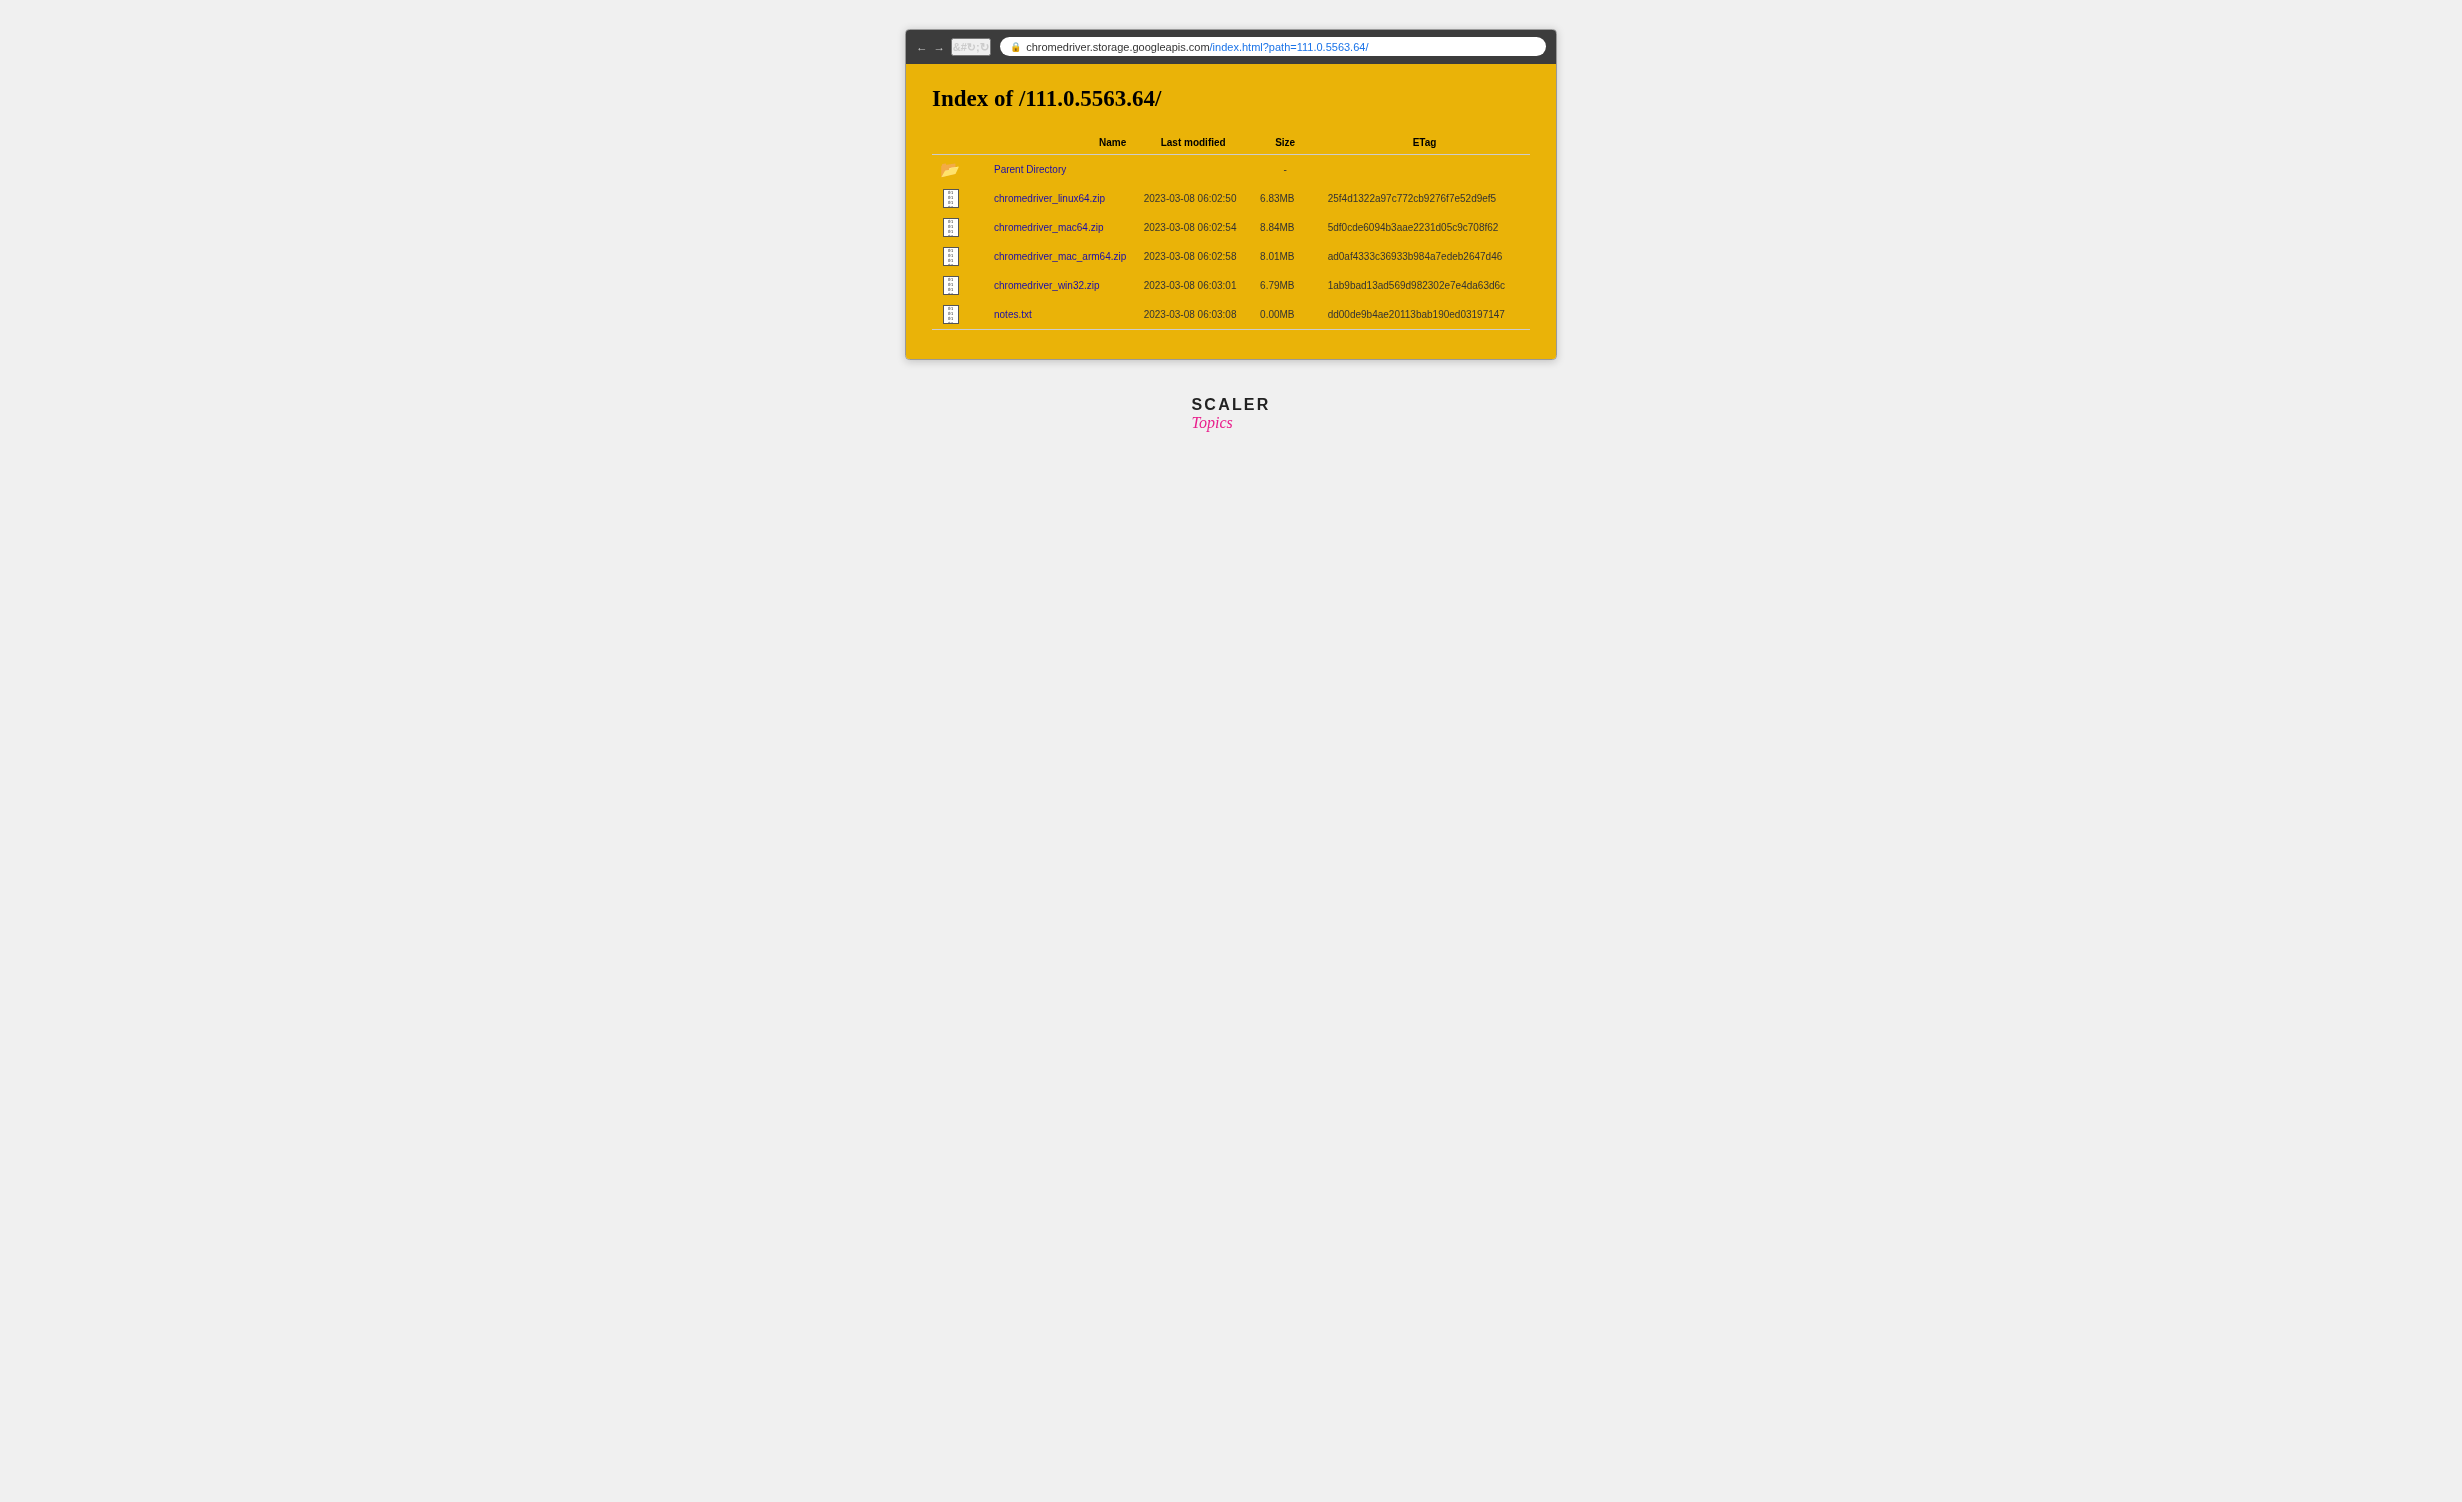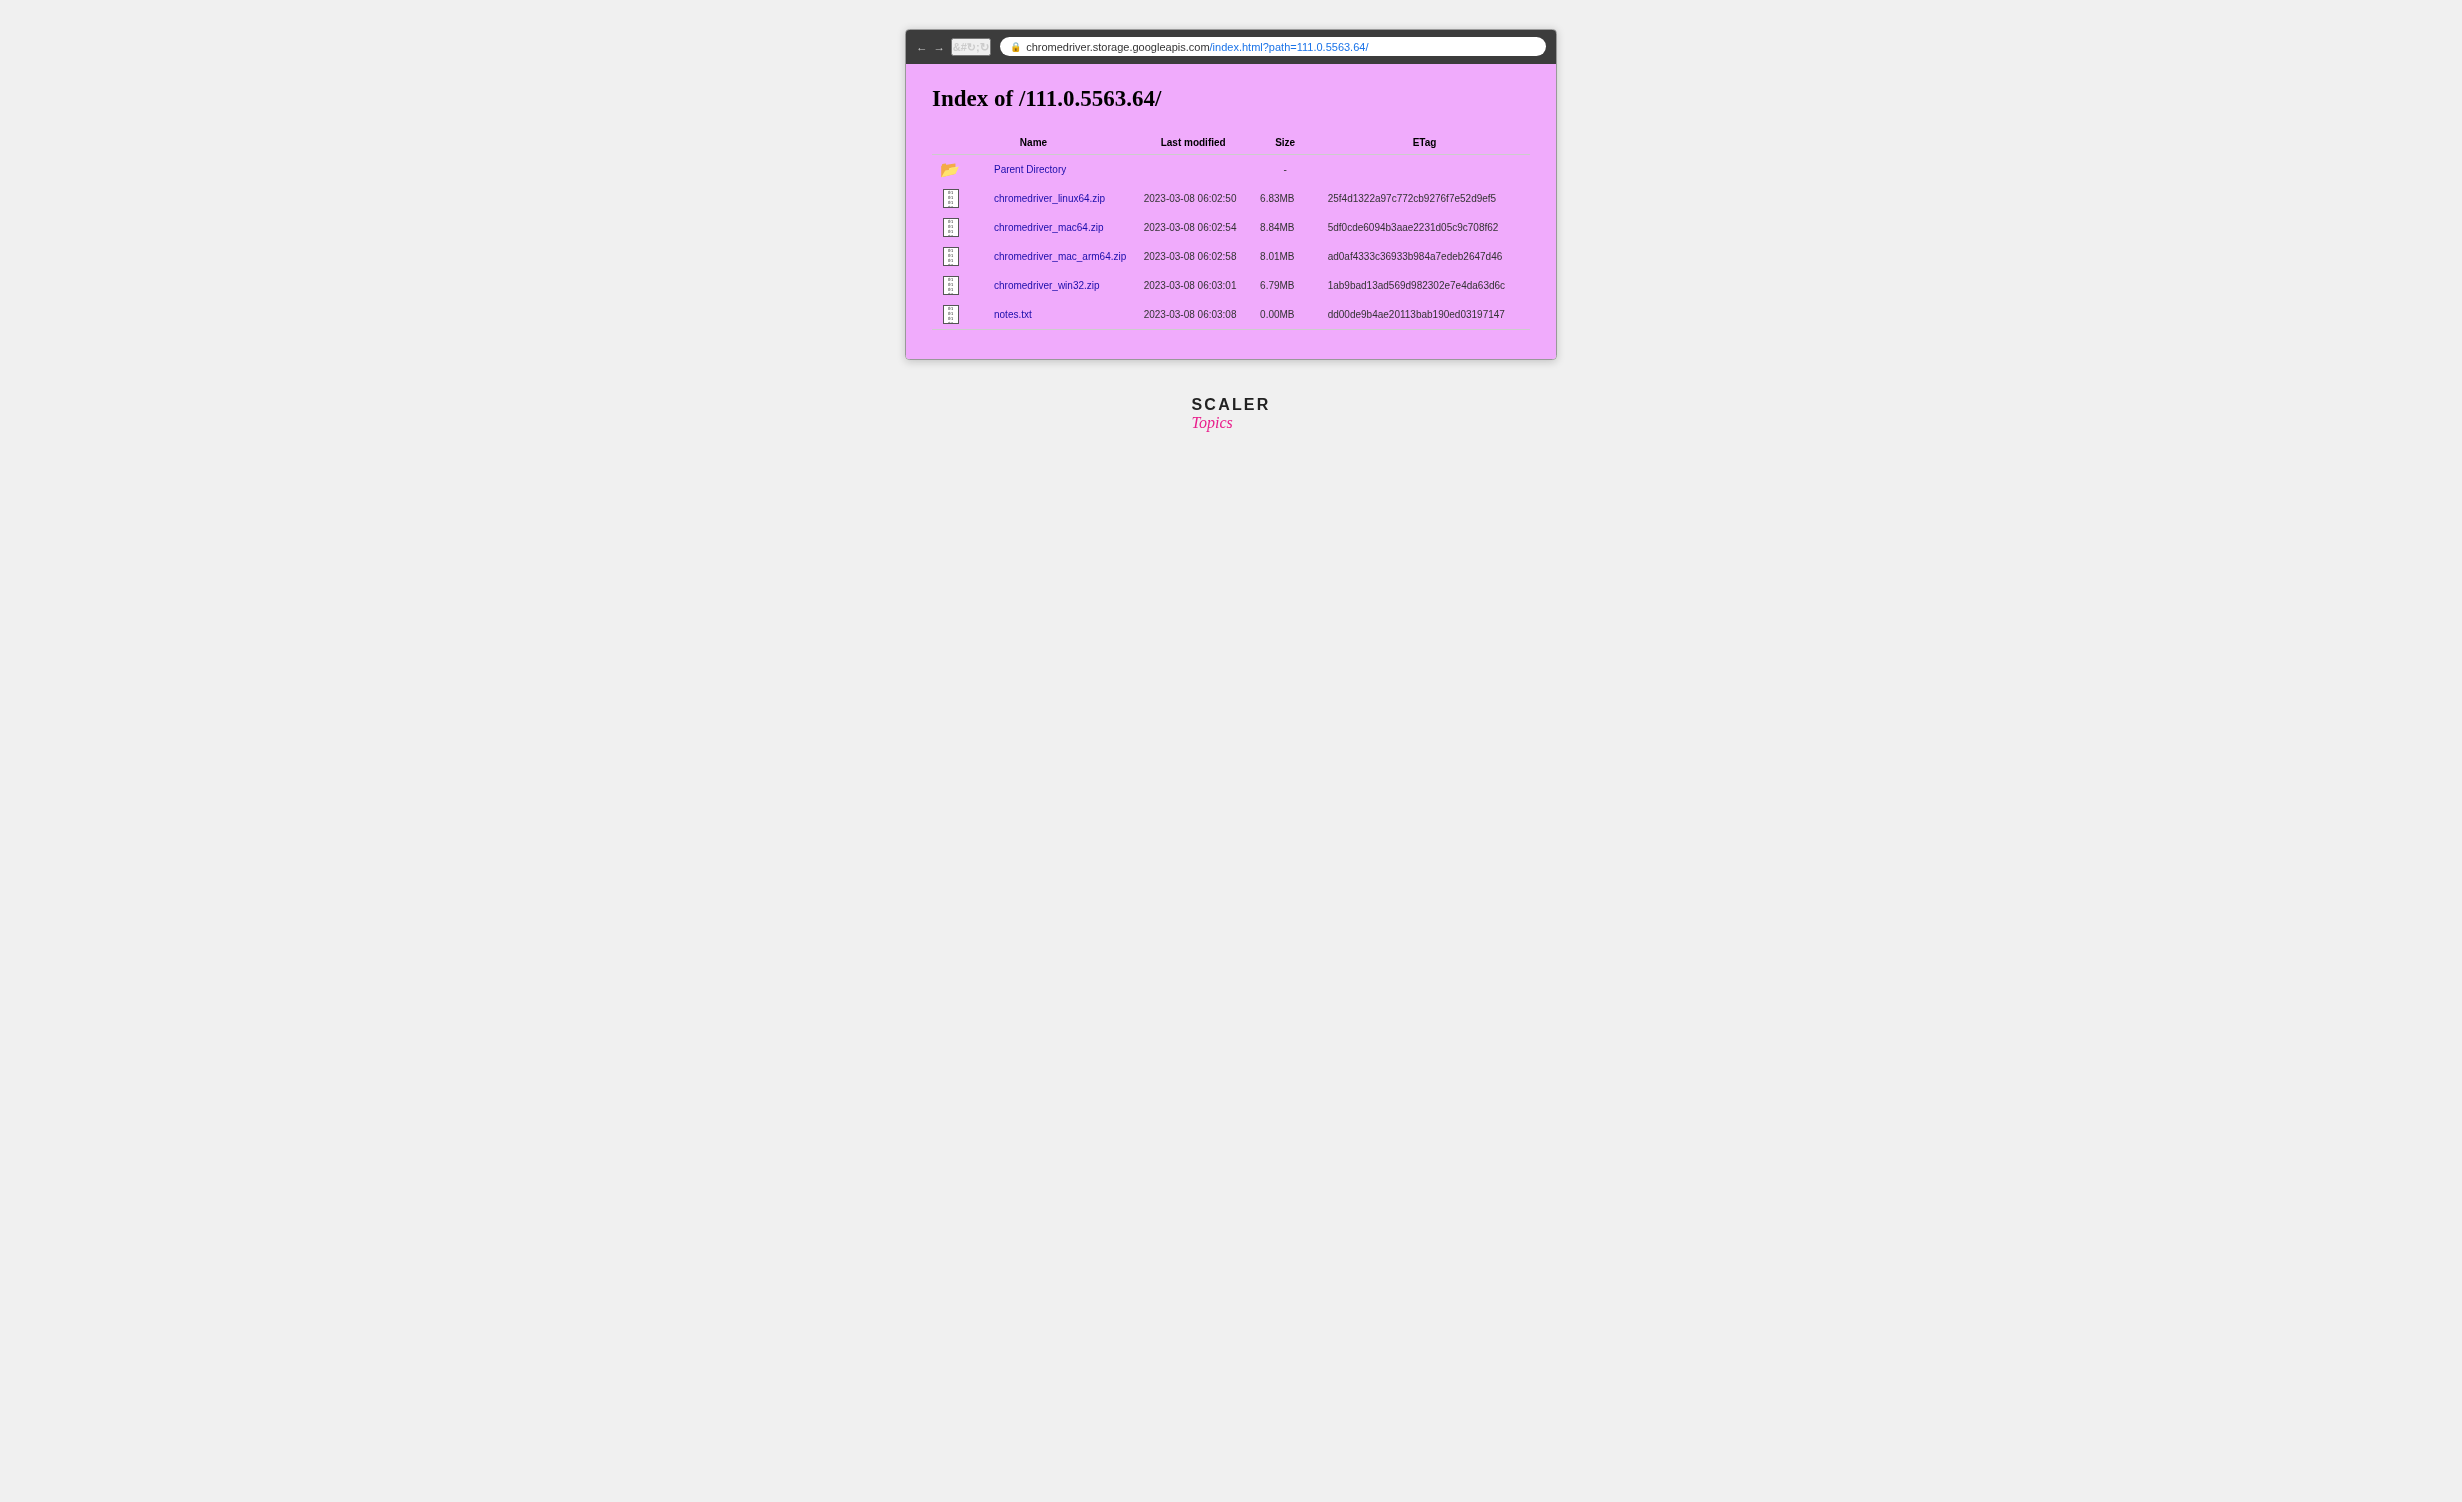--- a/index.html
+++ b/index.html
@@ -81,21 +81,21 @@
 
     .url-base {
       color: #333;
     }
 
     .url-path {
       color: #1a73e8;
     }
 
     .browser-content {
-      background: #f0abfc;
+      background: #eab308;
       padding: 22px 26px 29px;
     }
 
     .page-title {
       font-size: 23px;
       font-weight: bold;
       color: #000;
       margin-bottom: 20px;
       font-family: Times New Roman, serif;
     }
@@ -108,21 +108,21 @@
 
     .file-table thead tr th {
       font-weight: bold;
       color: #000;
       padding: 5.8px 8.7px;
       text-align: left;
       border-bottom: 1.4px solid #ccc;
     }
 
     .file-table thead tr th.col-name {
-      text-align: center;
+      text-align: right;
       width: 30%;
     }
 
     .file-table thead tr th.col-modified {
       text-align: center;
       width: 22%;
     }
 
     .file-table thead tr th.col-size {
       text-align: center;

